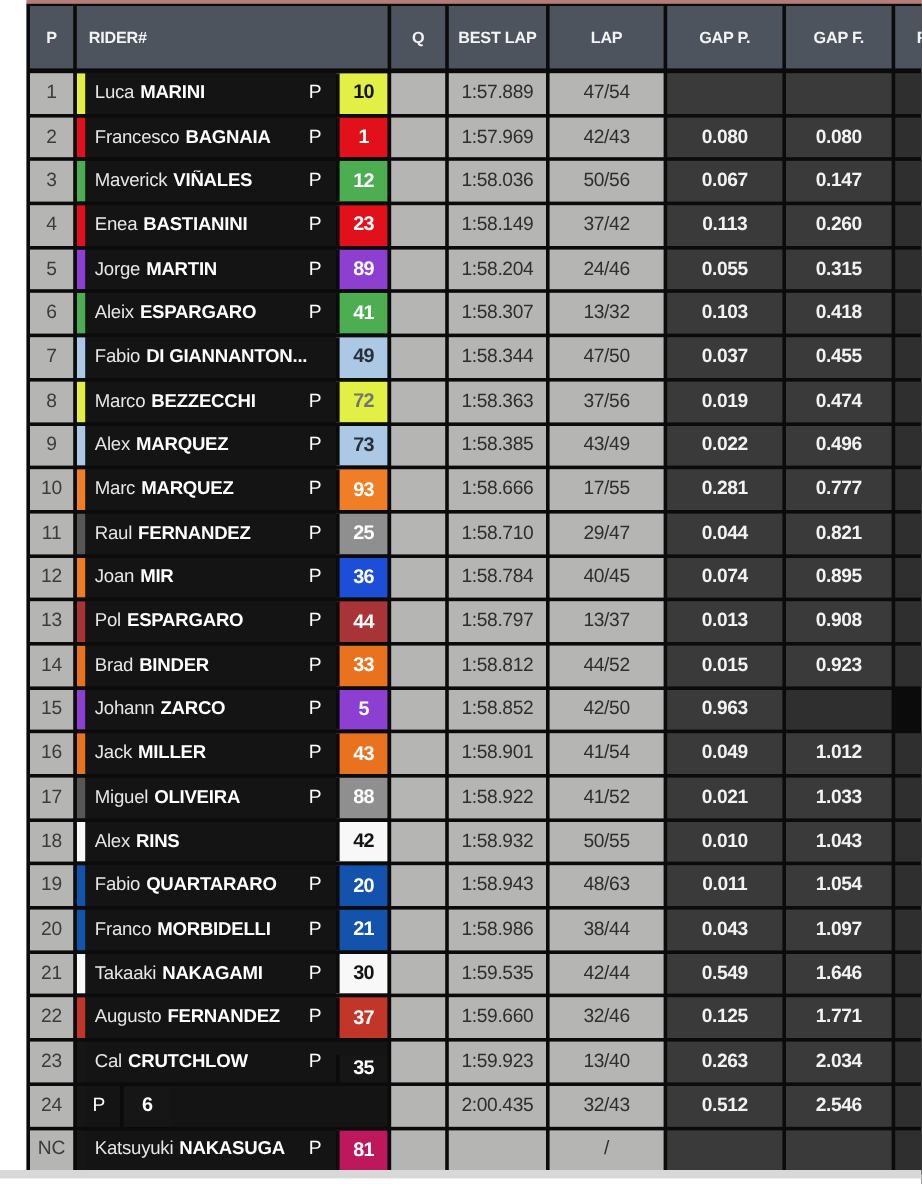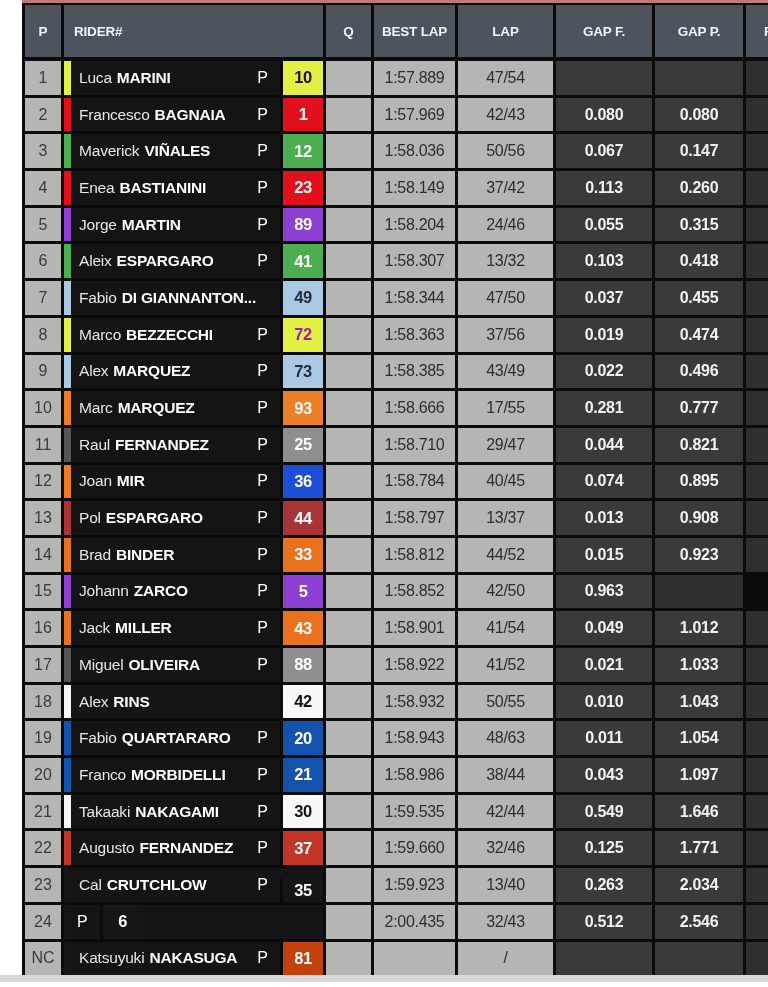--- a/index.html
+++ b/index.html
@@ -63,22 +63,22 @@
   <div class="timing-table">
     <div class="row header">
       <div class="hcell">P</div>
       <div class="hcell c-rider">
         <span>RIDER</span>
         <span>#</span>
       </div>
       <div class="hcell">Q</div>
       <div class="hcell">BEST LAP</div>
       <div class="hcell">LAP</div>
+      <div class="hcell">GAP P.</div>
       <div class="hcell">GAP F.</div>
-      <div class="hcell">GAP P.</div>
       <div class="hcell c-sliver">F</div>
     </div>
 
   <div class="row">
         <div class="cell c-pos">1</div>
         <div class="c-rider-cell">
           <div class="stripe" style="background: rgb(226, 239, 68);"></div>
           <div class="rname">
             <span>Luca</span>
             <span class="last">MARINI</span>
@@ -202,21 +202,21 @@
       </div>
       <div class="row">
         <div class="cell c-pos">8</div>
         <div class="c-rider-cell">
           <div class="stripe" style="background: rgb(226, 239, 68);"></div>
           <div class="rname">
             <span>Marco</span>
             <span class="last">BEZZECCHI</span>
           </div>
           <div class="tyre">P</div>
-          <div class="numbox" style="background: rgb(226, 239, 68); color: #a21caf;">72</div>
+          <div class="numbox" style="background: rgb(226, 239, 68); color: #737373;">72</div>
         </div>
         <div class="cell c-light"></div>
         <div class="cell c-light">1:58.363</div>
         <div class="cell c-light">37/56</div>
         <div class="cell c-dark">0.019</div>
         <div class="cell c-dark">0.474</div>
         <div class="cell c-sliverbody"></div>
       </div>
       <div class="row">
         <div class="cell c-pos">9</div>
@@ -502,21 +502,21 @@
       </div>
       <div class="row">
         <div class="cell c-pos">NC</div>
         <div class="c-rider-cell">
           <div class="stripe" style="background: rgb(22, 22, 22);"></div>
           <div class="rname">
             <span>Katsuyuki</span>
             <span class="last">NAKASUGA</span>
           </div>
           <div class="tyre">P</div>
-          <div class="numbox" style="background: #c2410c; color: rgb(255, 255, 255);">81</div>
+          <div class="numbox" style="background: #be185d; color: rgb(255, 255, 255);">81</div>
         </div>
         <div class="cell c-light"></div>
         <div class="cell c-light"></div>
         <div class="cell c-light">/</div>
         <div class="cell c-dark"></div>
         <div class="cell c-dark"></div>
         <div class="cell c-sliverbody"></div>
       </div>
     </div>
 

